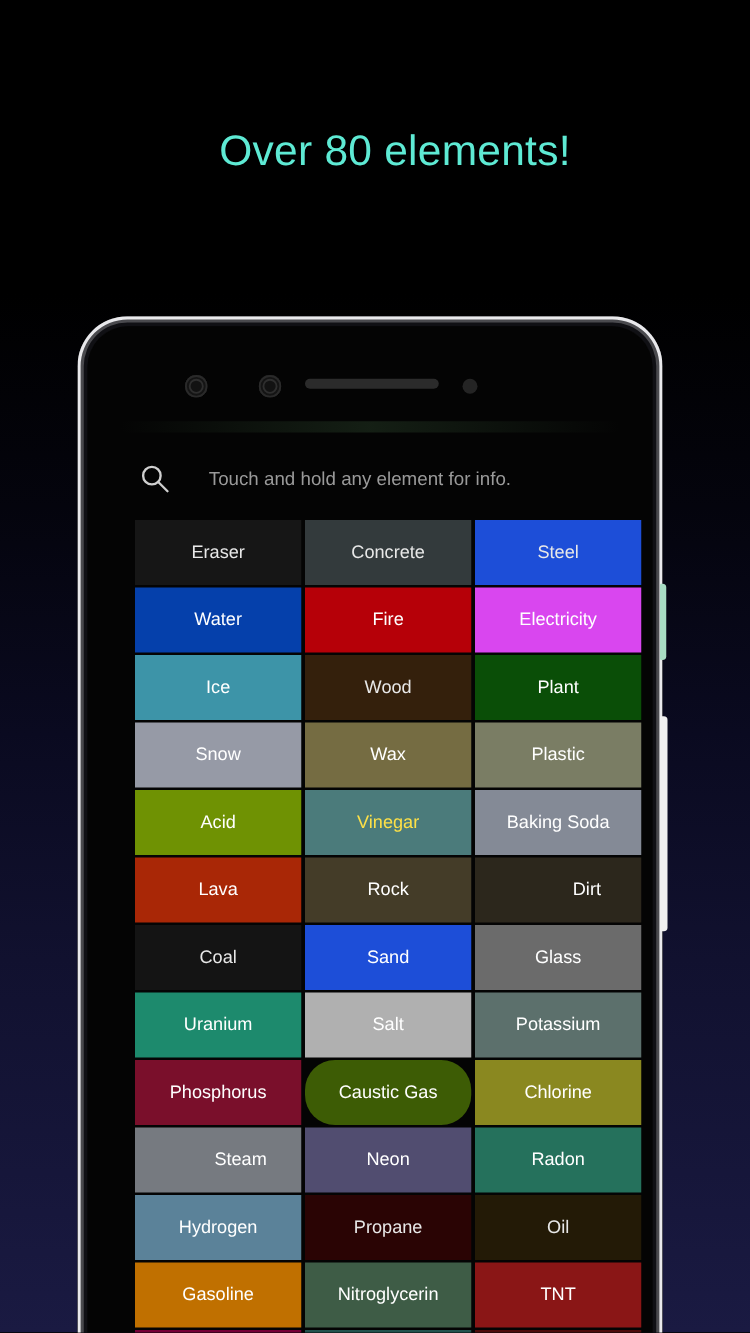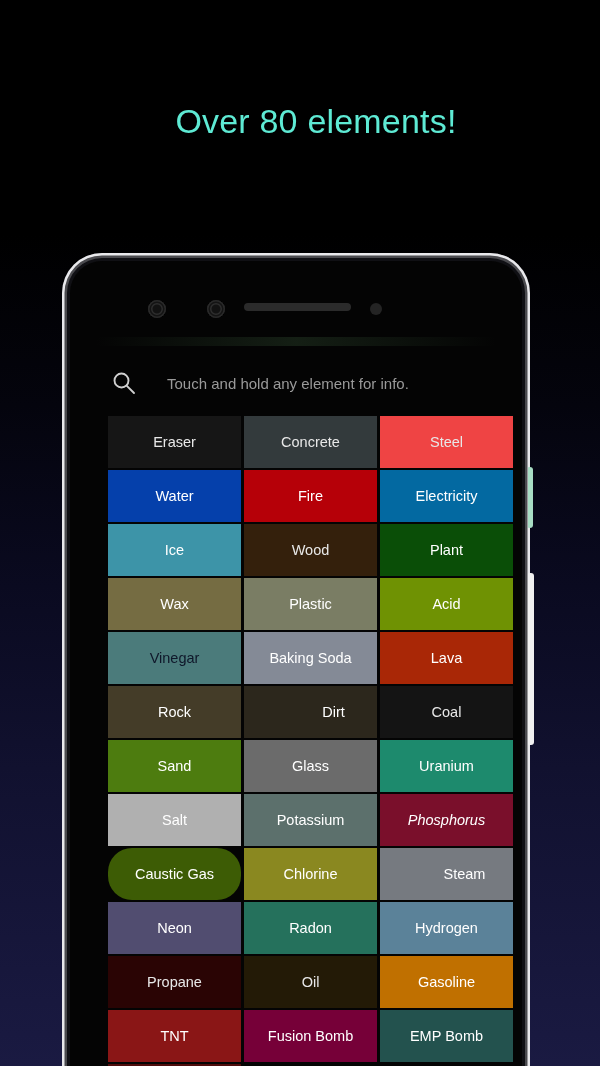--- a/index.html
+++ b/index.html
@@ -231,51 +231,53 @@
       <svg id="search-icon" viewBox="0 0 26 26" fill="none" stroke="#cfcfcf" stroke-width="1.9">
         <circle cx="10.5" cy="10.5" r="7"></circle>
         <line x1="15.6" y1="15.6" x2="23" y2="23" stroke-linecap="round"></line>
       </svg>
       <input id="search-input" type="text" placeholder="Touch and hold any element for info." style="">
     </div>
 
     <div id="element-grid">
         <div class="element-tile" style="background: rgb(22, 22, 22); color: rgb(232, 232, 232);">Eraser</div>
         <div class="element-tile" style="background: rgb(51, 58, 60); color: rgb(232, 232, 232);">Concrete</div>
-        <div class="element-tile" style="background: #ef4444; color: rgb(232, 232, 232);">Steel</div>
+        <div class="element-tile" style="background: #1d4ed8; color: rgb(232, 232, 232);">Steel</div>
         <div class="element-tile" style="background: rgb(5, 64, 171); color: rgb(255, 255, 255);">Water</div>
         <div class="element-tile" style="background: rgb(182, 0, 8); color: rgb(255, 255, 255);">Fire</div>
-        <div class="element-tile" style="background: #0369a1; color: rgb(255, 255, 255);">Electricity</div>
+        <div class="element-tile" style="background: #d946ef; color: rgb(255, 255, 255);">Electricity</div>
         <div class="element-tile" style="background: rgb(61, 148, 168); color: rgb(255, 255, 255);">Ice</div>
         <div class="element-tile" style="background: rgb(52, 32, 12); color: rgb(232, 232, 232);">Wood</div>
         <div class="element-tile" style="background: rgb(10, 78, 7); color: rgb(255, 255, 255);">Plant</div>
+        <div class="element-tile" style="background: rgb(150, 154, 166); color: rgb(255, 255, 255);">Snow</div>
         <div class="element-tile" style="background: rgb(117, 108, 66); color: rgb(255, 255, 255);">Wax</div>
         <div class="element-tile" style="background: rgb(122, 125, 100); color: rgb(255, 255, 255);">Plastic</div>
         <div class="element-tile" style="background: rgb(111, 146, 3); color: rgb(255, 255, 255);">Acid</div>
-        <div class="element-tile" style="background: rgb(75, 123, 123); color: #0f172a;">Vinegar</div>
+        <div class="element-tile" style="background: rgb(75, 123, 123); color: #fde047;">Vinegar</div>
         <div class="element-tile" style="background: rgb(132, 138, 150); color: rgb(255, 255, 255);">Baking Soda</div>
         <div class="element-tile" style="background: rgb(169, 39, 6); color: rgb(255, 255, 255);">Lava</div>
         <div class="element-tile" style="background: rgb(68, 60, 40); color: rgb(255, 255, 255);">Rock</div>
         <div class="element-tile" style="background: rgb(44, 39, 28); color: rgb(255, 255, 255); padding-left: 46px;">Dirt</div>
         <div class="element-tile" style="background: rgb(20, 20, 20); color: rgb(232, 232, 232);">Coal</div>
-        <div class="element-tile" style="background: #4d7c0f; color: rgb(255, 255, 255);">Sand</div>
+        <div class="element-tile" style="background: #1d4ed8; color: rgb(255, 255, 255);">Sand</div>
         <div class="element-tile" style="background: rgb(107, 107, 107); color: rgb(255, 255, 255);">Glass</div>
         <div class="element-tile" style="background: rgb(29, 138, 109); color: rgb(255, 255, 255);">Uranium</div>
         <div class="element-tile" style="background: rgb(176, 176, 176); color: rgb(255, 255, 255);">Salt</div>
         <div class="element-tile" style="background: rgb(92, 112, 108); color: rgb(255, 255, 255);">Potassium</div>
-        <div class="element-tile" style="background: rgb(122, 15, 43); color: rgb(255, 255, 255); font-style: italic;">Phosphorus</div>
+        <div class="element-tile" style="background: rgb(122, 15, 43); color: rgb(255, 255, 255);">Phosphorus</div>
         <div class="element-tile" style="background: rgb(61, 92, 5); color: rgb(255, 255, 255); border-radius: 24px;">Caustic Gas</div>
         <div class="element-tile" style="background: rgb(138, 136, 32); color: rgb(255, 255, 255);">Chlorine</div>
         <div class="element-tile" style="background: rgb(118, 122, 128); color: rgb(255, 255, 255); padding-left: 36px;">Steam</div>
         <div class="element-tile" style="background: rgb(81, 77, 112); color: rgb(255, 255, 255);">Neon</div>
         <div class="element-tile" style="background: rgb(37, 113, 92); color: rgb(255, 255, 255);">Radon</div>
         <div class="element-tile" style="background: rgb(91, 130, 153); color: rgb(255, 255, 255);">Hydrogen</div>
         <div class="element-tile" style="background: rgb(42, 4, 4); color: rgb(232, 232, 232);">Propane</div>
         <div class="element-tile" style="background: rgb(35, 26, 6); color: rgb(232, 232, 232);">Oil</div>
         <div class="element-tile" style="background: rgb(192, 112, 0); color: rgb(255, 255, 255);">Gasoline</div>
+        <div class="element-tile" style="background: rgb(62, 92, 70); color: rgb(255, 255, 255);">Nitroglycerin</div>
         <div class="element-tile" style="background: rgb(138, 22, 22); color: rgb(255, 255, 255);">TNT</div>
         <div class="element-tile" style="background: rgb(118, 0, 56); color: rgb(255, 255, 255);">Fusion Bomb</div>
         <div class="element-tile" style="background: rgb(35, 82, 78); color: rgb(255, 255, 255);">EMP Bomb</div>
         <div class="element-tile" style="background: rgb(78, 12, 12); color: rgb(255, 255, 255);">Fuse</div>
       </div>
 
   </div>
 </div>
 
 </body></html>

